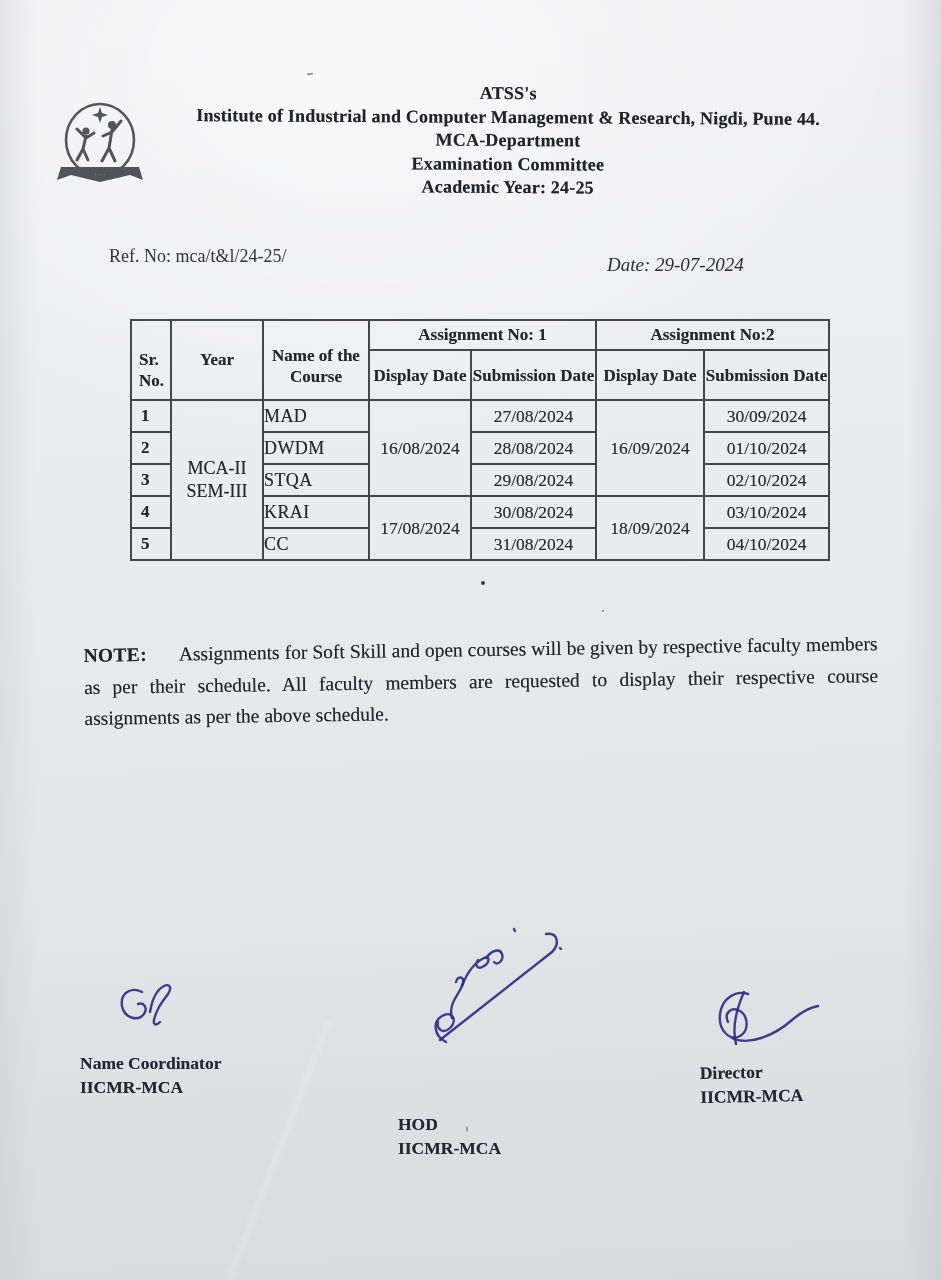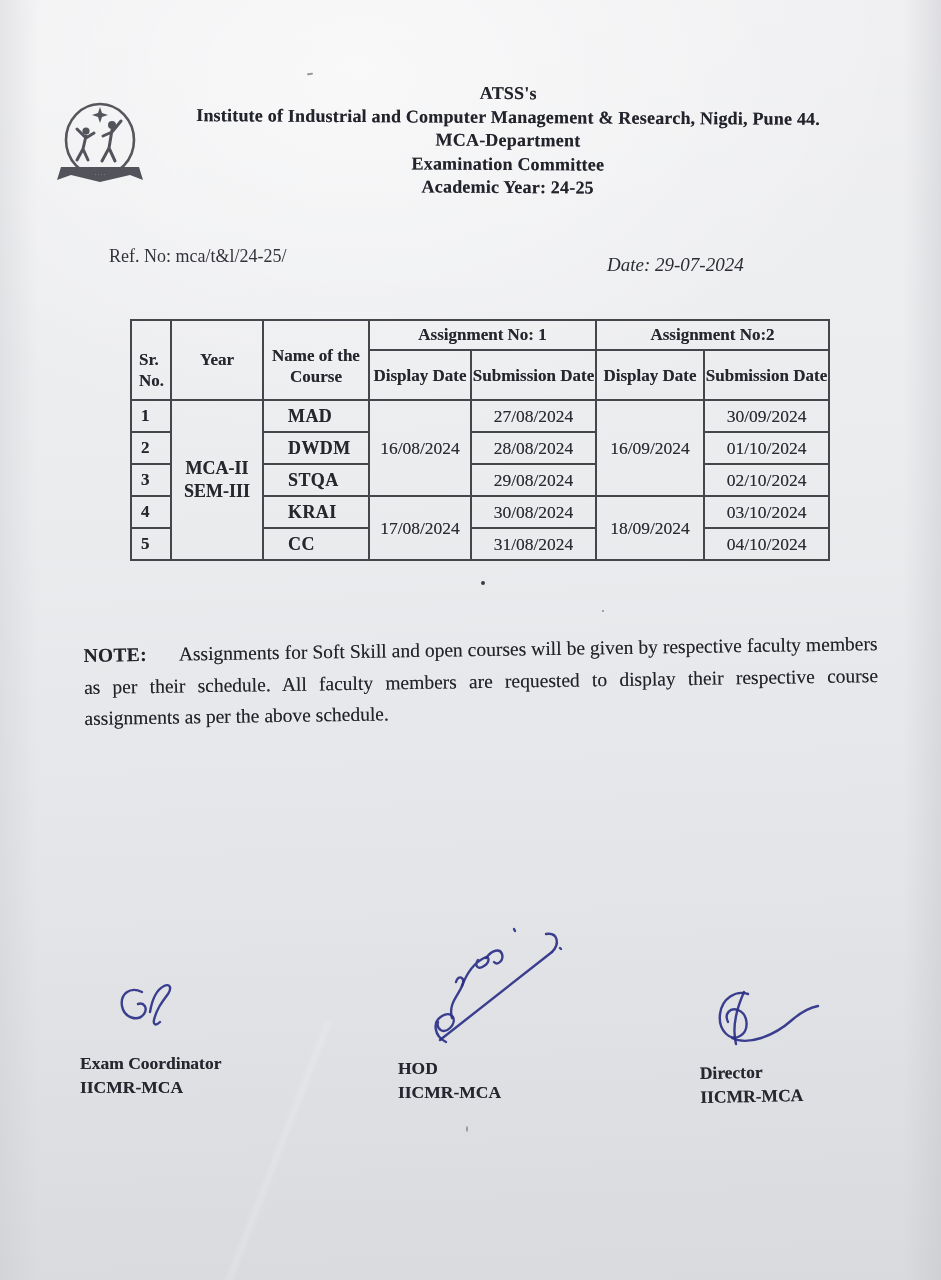--- a/index.html
+++ b/index.html
@@ -49,38 +49,38 @@
   table.schedule thead th {
     font-size: 17px; font-weight: bold; color: #26262e; text-align: center;
   }
   .row-group th { height: 30px; vertical-align: middle; }
   .row-sub th   { height: 50px; vertical-align: middle; line-height: 21px; }
   .th-sr  { text-align: left !important; vertical-align: top; padding: 19px 2px 0 7px; line-height: 21px; }
   .th-year{ vertical-align: top; padding-top: 0; }
   .th-course { vertical-align: top; padding-top: 11px; line-height: 21px; }
   table.schedule tbody tr { height: 32px; }
   td.c-sr     { font-size: 17px; font-weight: bold; padding-left: 9px; }
-  td.c-year   { font-size: 18px; font-weight: bold; text-align: center; line-height: 23px; }
-  td.c-course { font-size: 18px; font-weight: bold; padding-left: 24px; letter-spacing: 0.4px; margin-top: 44px; }
+  td.c-year   { font-size: 18px; font-weight: normal; text-align: center; line-height: 23px; }
+  td.c-course { font-size: 18px; font-weight: normal; padding-left: 0; letter-spacing: 0.4px; margin-top: 44px; }
   td.c-date   { font-size: 17.5px; text-align: center; color: #2b2b33; }
   
   .note {
     position: absolute; left: 84px; top: 634px; width: 794px;
     font-size: 19.5px; line-height: 31.5px; text-align: justify;
     color: #222229; transform: rotate(-0.85deg);
     text-shadow: 0 0 0.4px rgba(40,40,55,0.5);
   }
   .note-label { font-weight: bold; margin-right: 32px; letter-spacing: 0.3px; margin-top: 24px; }
   
   .sig-label {
     position: absolute; font-size: 17.5px; font-weight: bold; line-height: 24px;
     color: #26262e; text-shadow: 0 0 0.4px rgba(40,40,55,0.5);
   }
   .sig-1 { left: 80px;  top: 1051px; }
-  .sig-2 { left: 398px; top: 1056px; }
+  .sig-2 { left: 398px; top: 1112px; }
   .sig-3 { left: 700px; top: 1060px; transform: rotate(-1.2deg); }
   .ink { position: absolute; }
   .ink path { fill: none; stroke: #2b3087; stroke-width: 2.4; stroke-linecap: round; stroke-linejoin: round; opacity: 0.92; }
   .ink-1 { left: 112px; top: 978px; }
   .ink-2 { left: 410px; top: 922px; }
   .ink-3 { left: 696px; top: 980px; }
   
   .speck { position: absolute; background: #3c3c44; border-radius: 50%; }
   .speck-a { left: 481px; top: 581px; width: 4px; height: 4px; }
   .speck-b { left: 602px; top: 610px; width: 2px; height: 2px; opacity: 0.55; }
@@ -204,21 +204,21 @@
     <path d="M150,26 l1,1"></path>
     <path d="M104,7 l1,2"></path>
   </svg>
   <svg class="ink ink-3" width="130" height="90" viewBox="0 0 130 90">
     <path d="M52,14 C40,10 26,18 24,34 C22,50 34,62 44,56 C54,50 52,34 42,30 C34,27 28,34 32,42"></path>
     <path d="M36,58 C52,66 78,56 96,40 C104,33 112,28 122,26"></path>
     <path d="M48,12 C40,30 36,48 40,64"></path>
   </svg>
 
   <div class="sig-label sig-1">
-    <div>Exam Coordinator</div>
+    <div>Name Coordinator</div>
     <div>IICMR-MCA</div>
   </div>
   <div class="sig-label sig-2">
     <div>HOD</div>
     <div>IICMR-MCA</div>
   </div>
   <div class="sig-label sig-3">
     <div>Director</div>
     <div>IICMR-MCA</div>
   </div>

